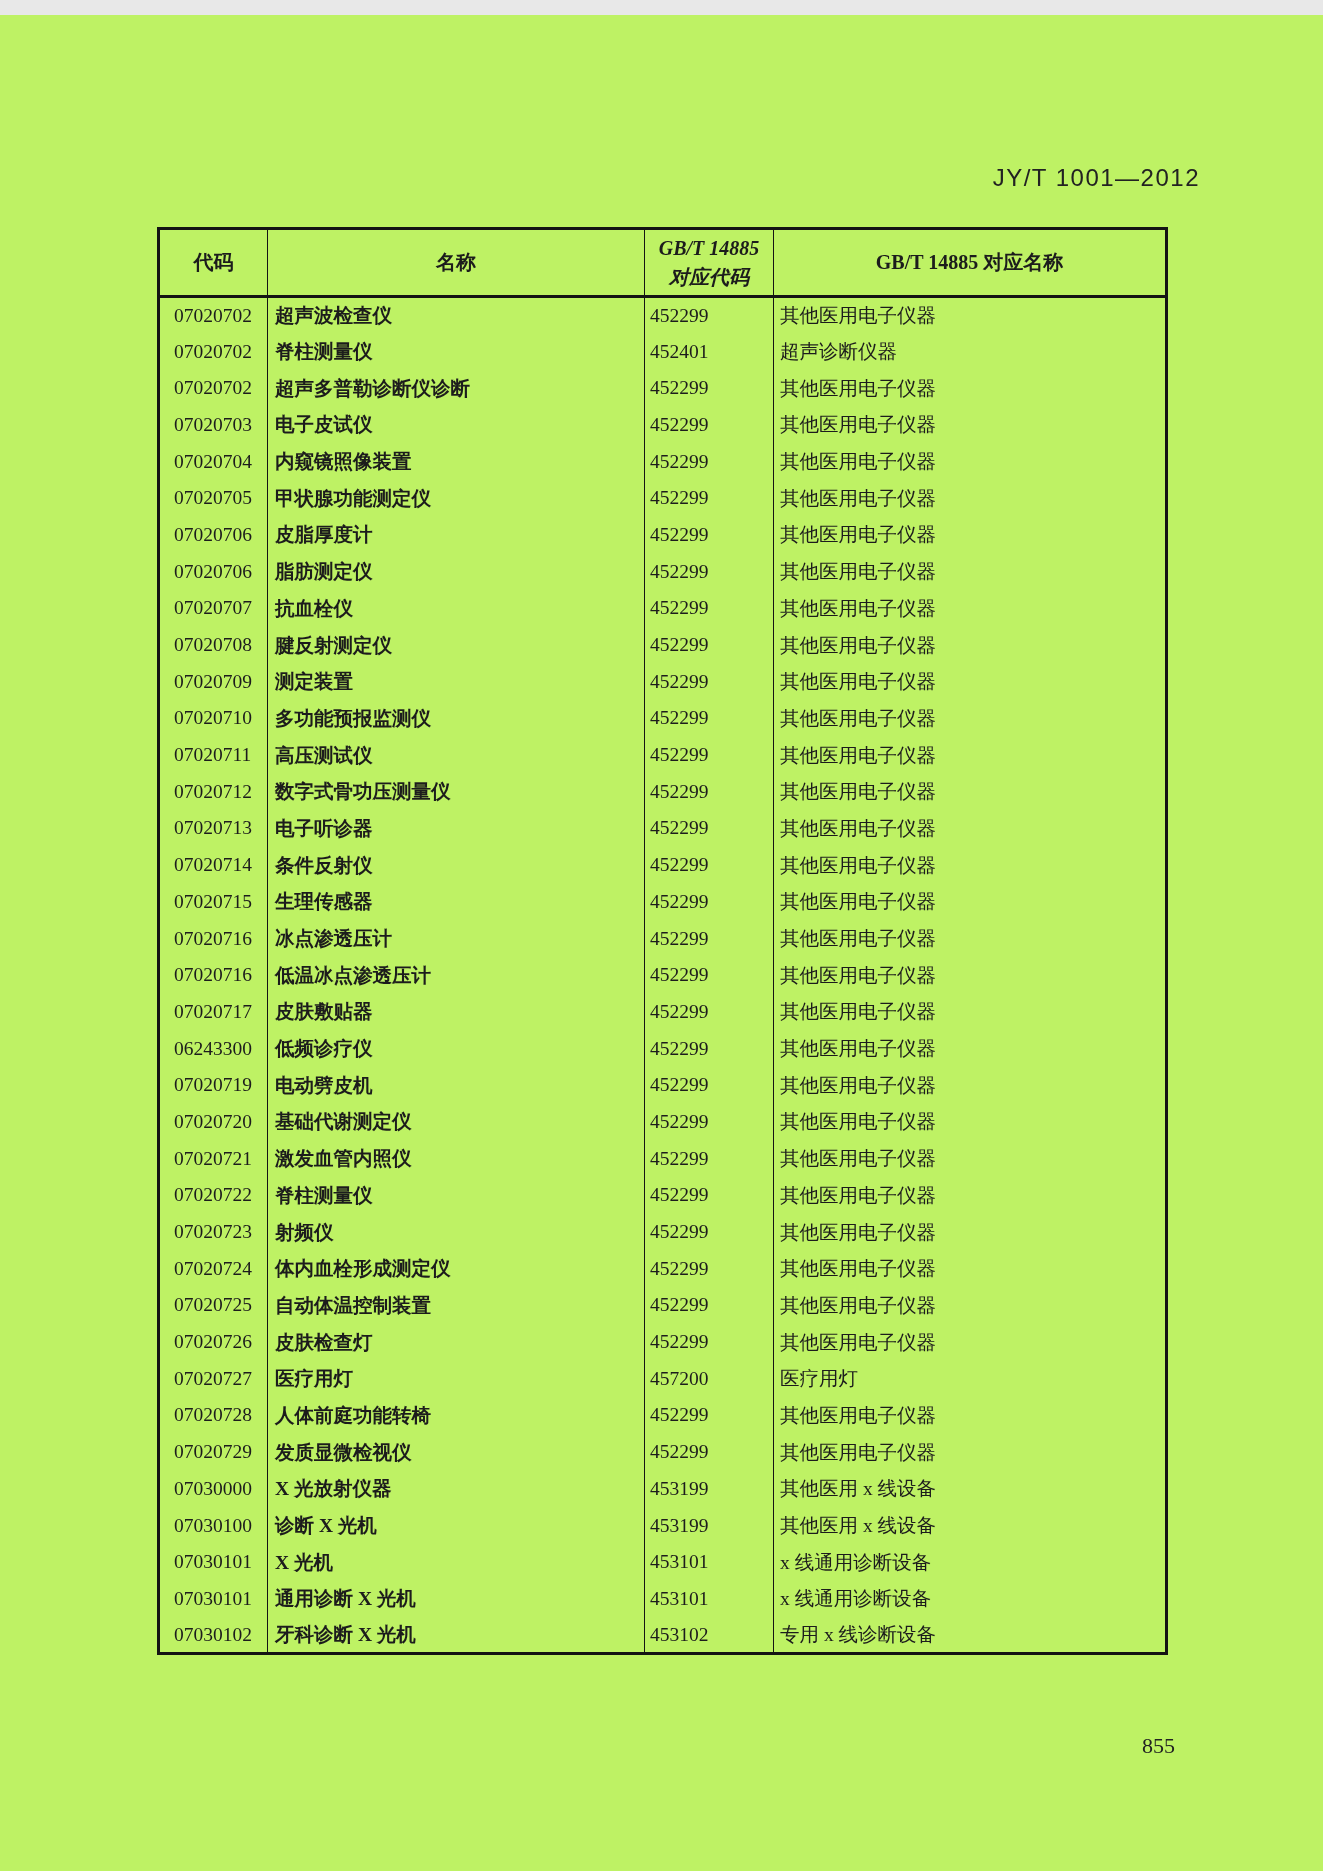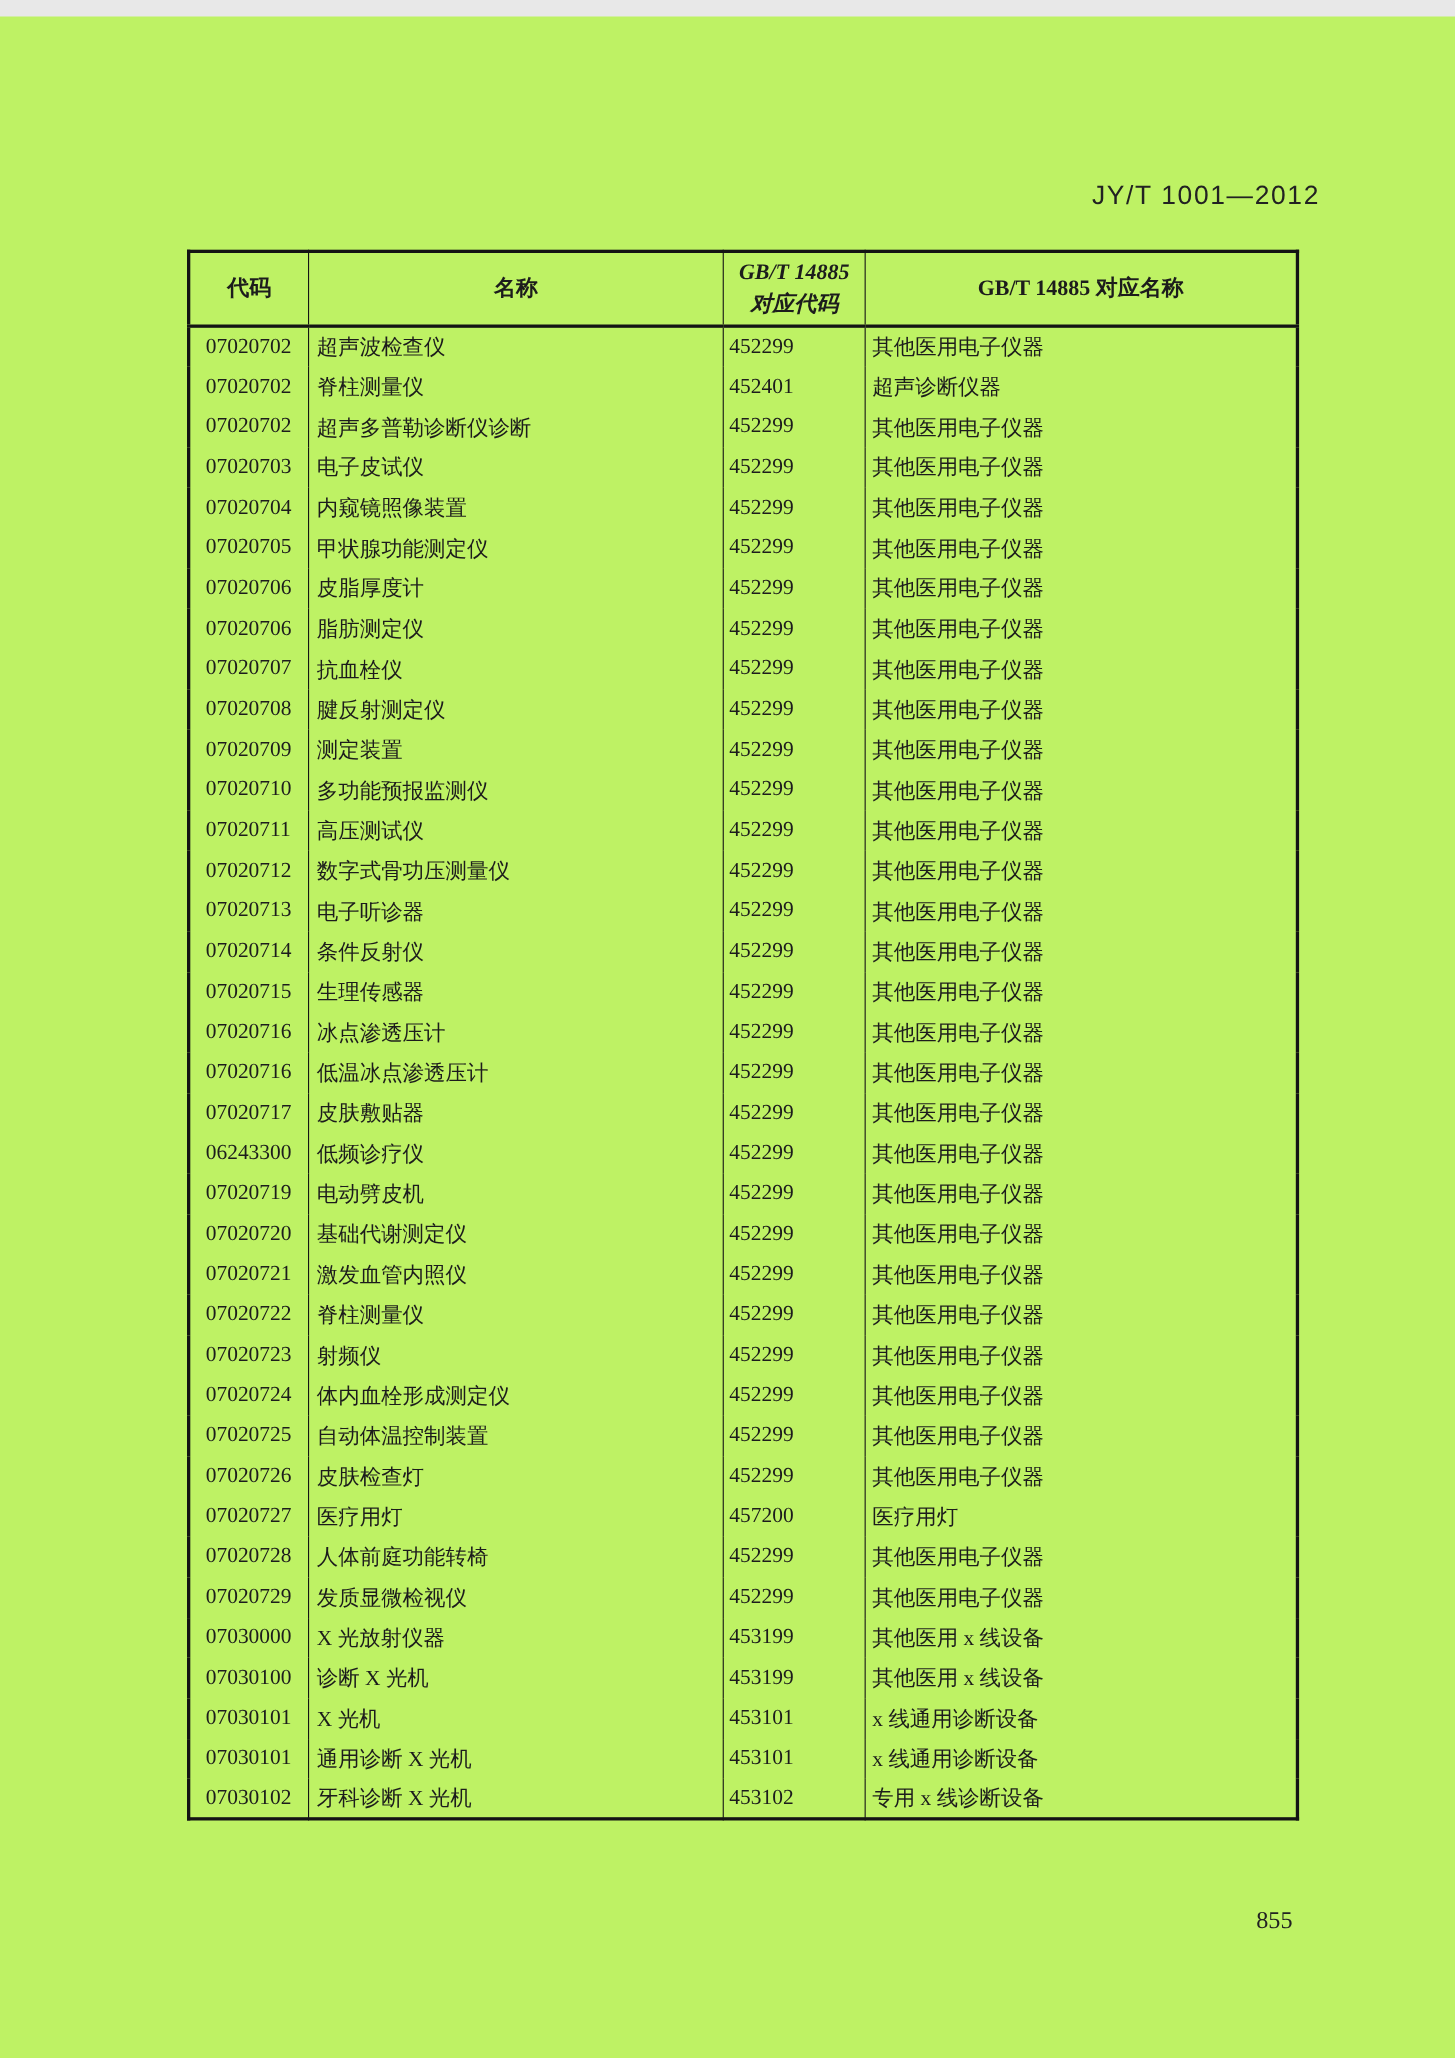--- a/index.html
+++ b/index.html
@@ -16,21 +16,21 @@
   .doc-header {
     position:absolute;
     top:149px; right:123px;
     font-family:"Liberation Sans","DejaVu Sans",sans-serif;
     font-size:24px;
     letter-spacing:1.5px;
     color:#222;
   }
   table.gbt-table {
     position:absolute;
-    left:170px; top:212px;
+    left:157px; top:212px;
     width:1008px;
     border-collapse:collapse;
     table-layout:fixed;
     border:3px solid #141414;
   }
   col.c1 { width:109px; }
   col.c2 { width:377px; }
   col.c3 { width:129px; }
   col.c4 { width:393px; }
   thead th {
@@ -49,21 +49,21 @@
   thead th:first-child, tbody td:first-child { border-left:none; }
   tbody td {
     height:36.7px;
     font-size:19.5px;
     vertical-align:middle;
     white-space:nowrap;
     overflow:hidden;
     padding:0 0 0 5px;
   }
   tbody td.cell-code   { padding-left:14px; }
-  tbody td.cell-name   { padding-left:7px; }
+  tbody td.cell-name   { padding-left:7px;font-weight:bold; }
   tbody td.cell-gbt-code { padding-left:5px; }
   tbody td.cell-gbt-name { padding-left:6px; }
   .hdr-line { display:block;font-style:italic; }
   .page-number {
     position:absolute;
     top:1718px; right:148px;
     font-size:22px;
     color:#222;
   }
 </style>

